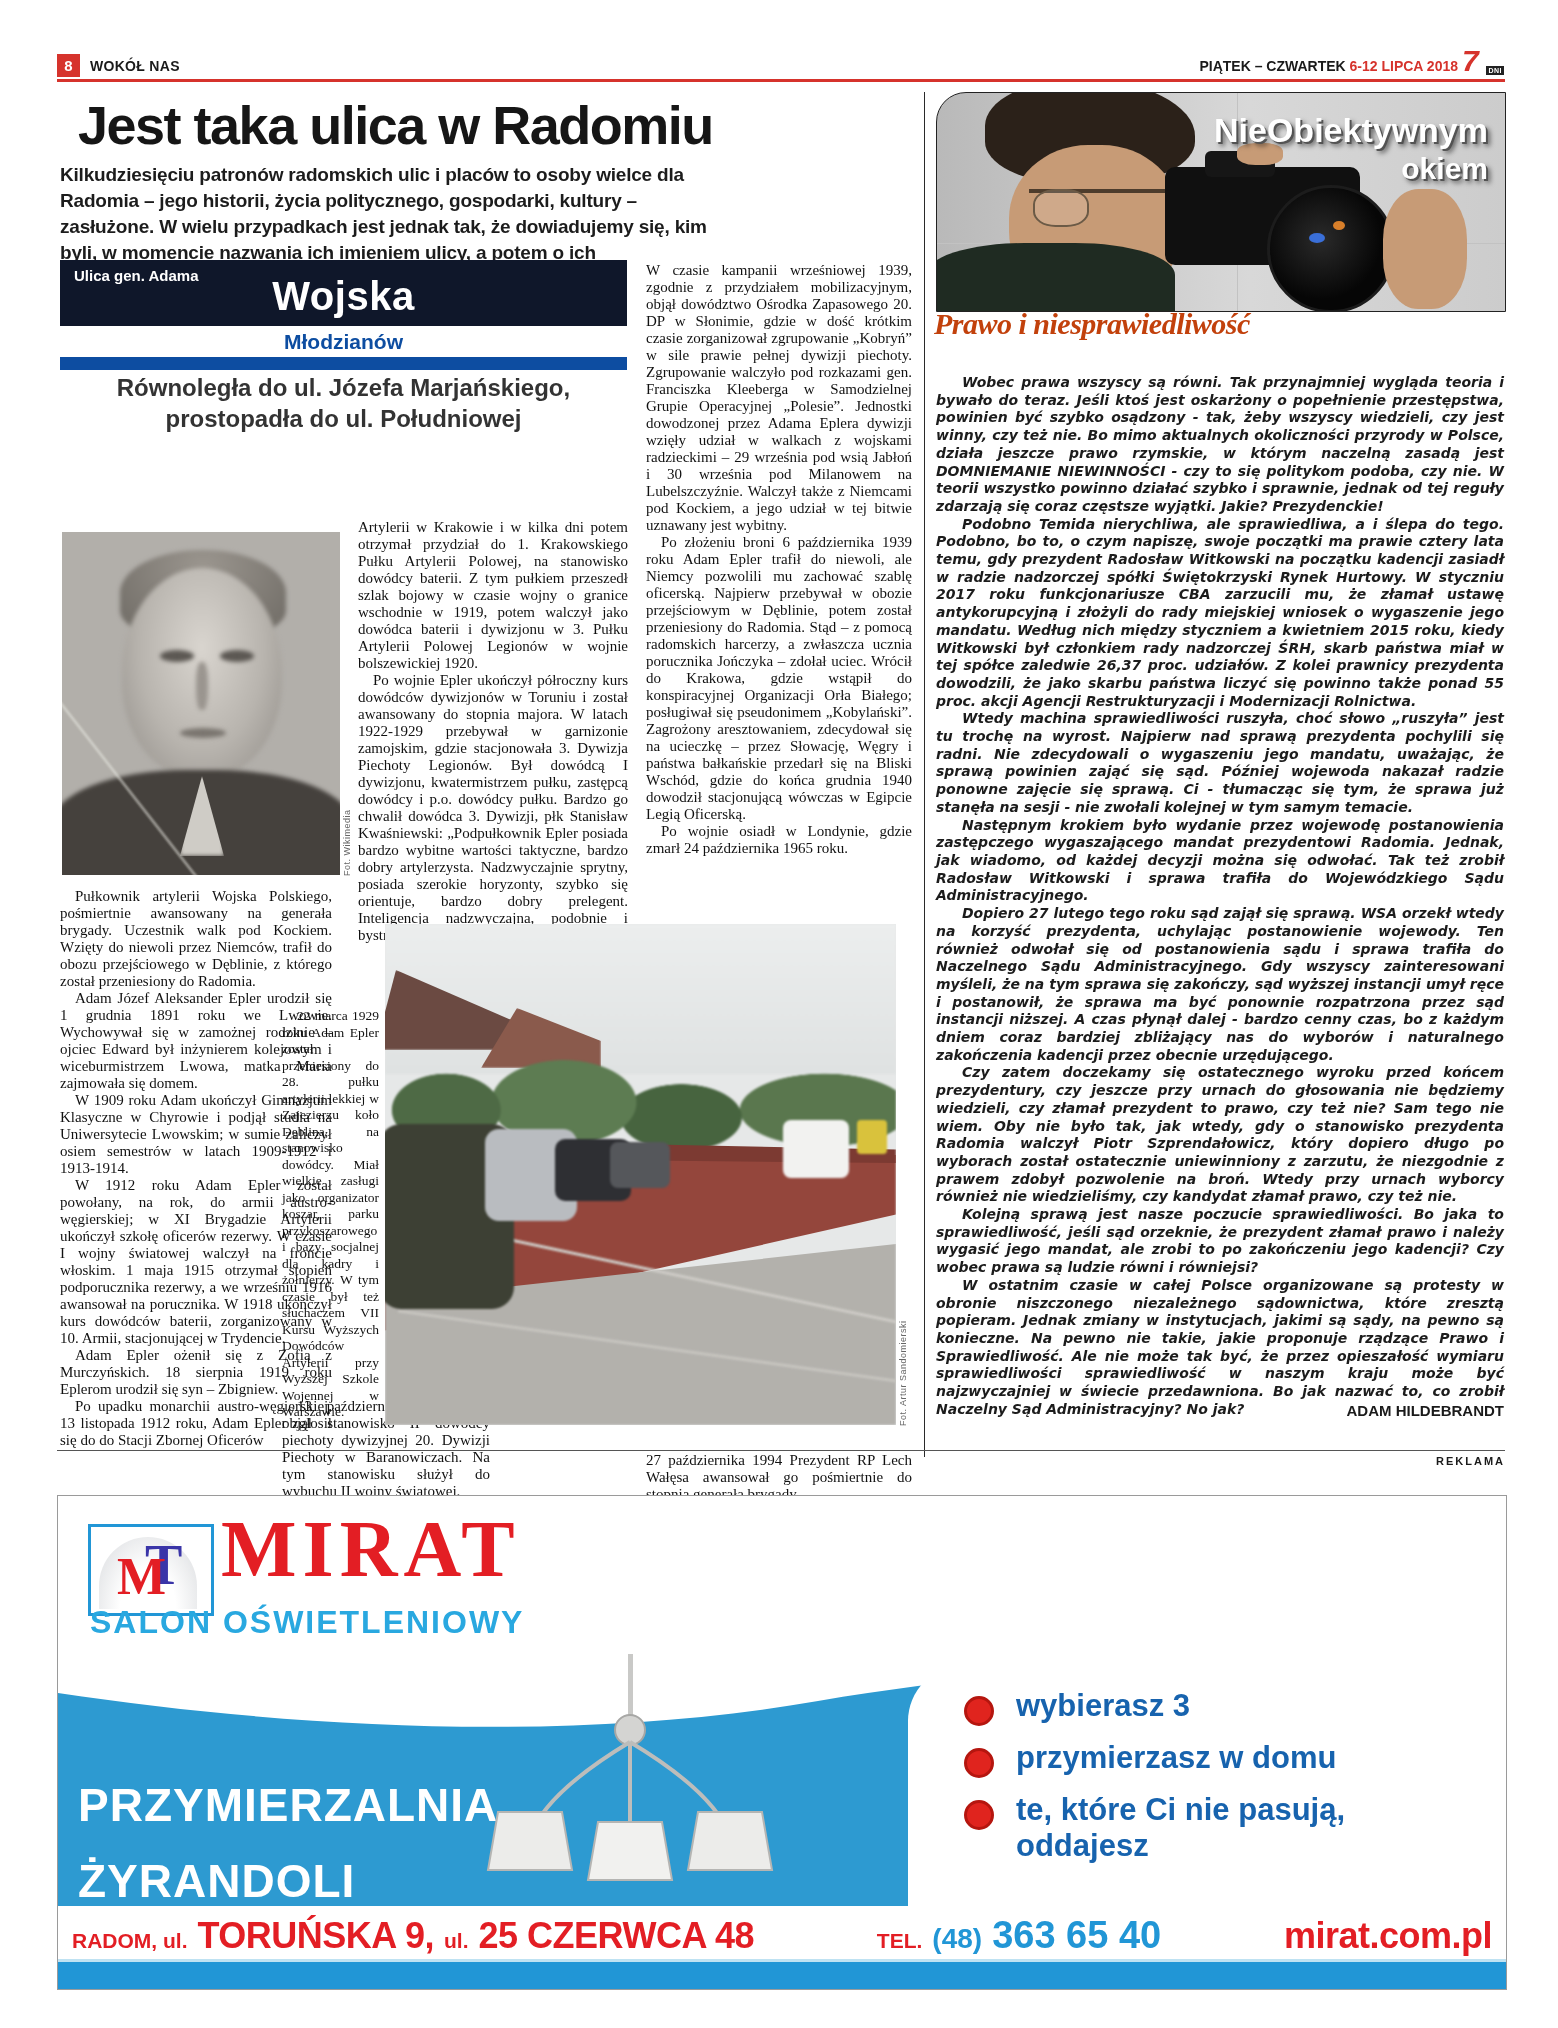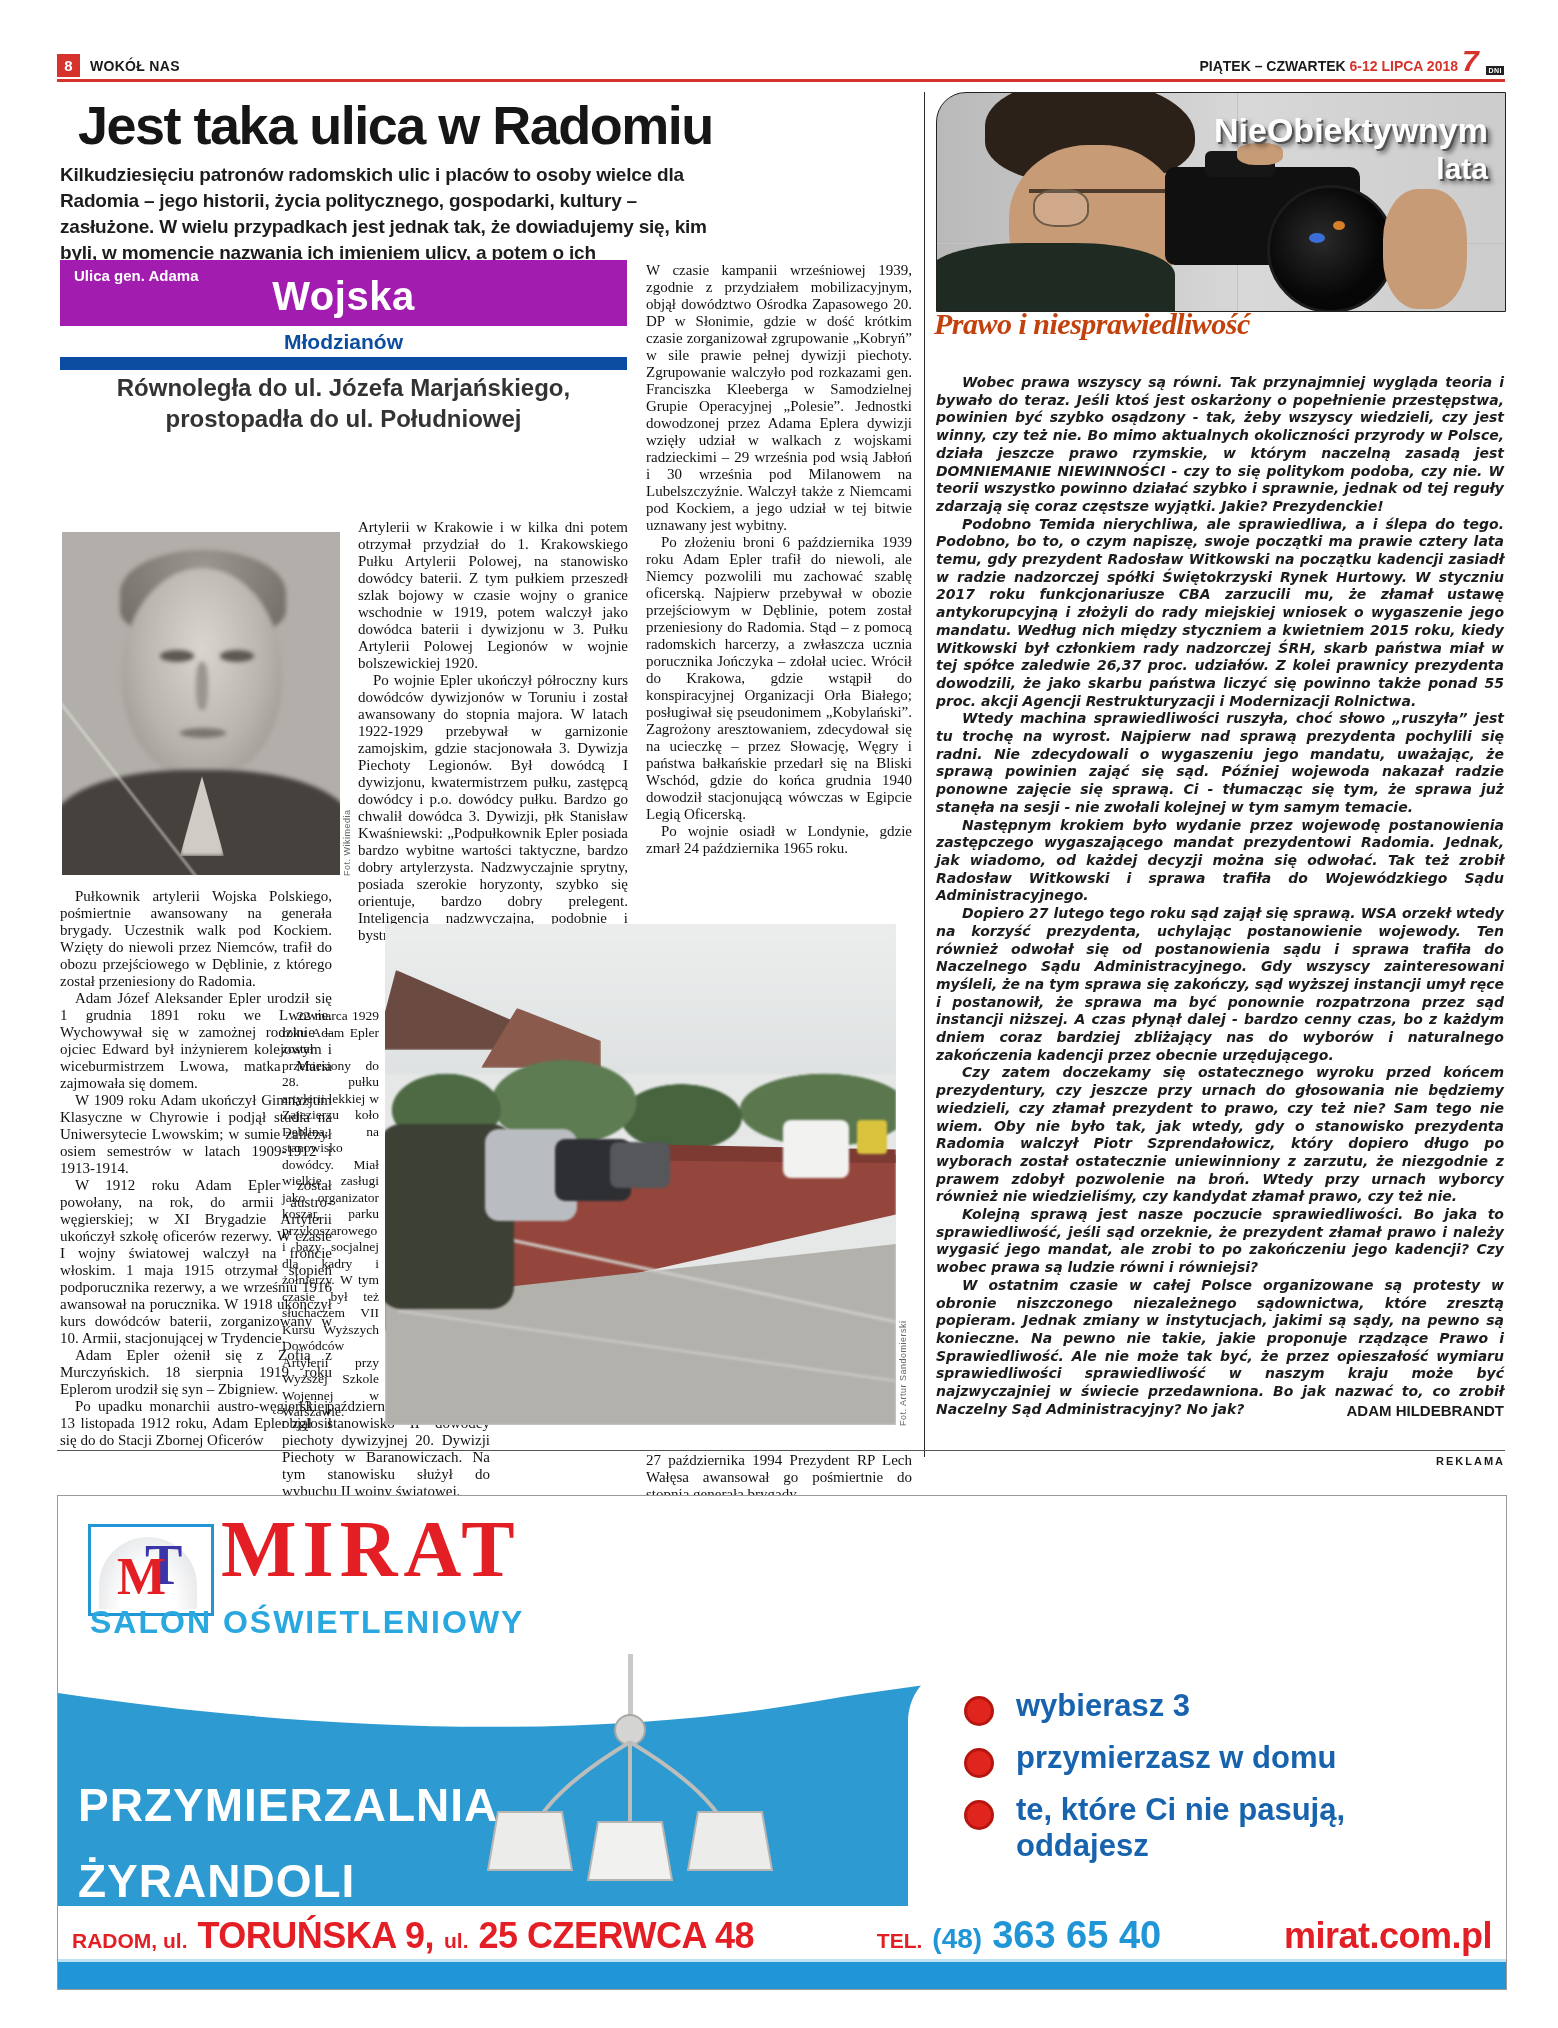--- a/index.html
+++ b/index.html
@@ -19,21 +19,21 @@
               font-weight:bold;padding:1px 2px;letter-spacing:.5px;}
   .header-rule{left:57px;top:79px;width:1448px;height:3px;background:#d6332c;}
 
   
   .headline{left:78px;top:94px;width:700px;font-size:54px;font-weight:900;letter-spacing:-1.5px;color:#161616;}
   .intro{left:60px;top:162px;width:655px;font-size:19px;font-weight:700;line-height:1.37;
          letter-spacing:-.2px;color:#1c1c1c;}
 
   
   .street-box{left:60px;top:260px;width:567px;}
-  .street-box .blue{background:#a21caf;color:#fff;padding:7px 14px 2px 14px;height:57px;}
+  .street-box .blue{background:#0f172a;color:#fff;padding:7px 14px 2px 14px;height:57px;}
   .street-box .pre{font-size:15px;font-weight:bold;}
   .street-box .name{font-size:40px;font-weight:800;text-align:center;margin-top:-10px;letter-spacing:.5px;}
   .street-box .white-band{background:#fff;height:31px;display:flex;align-items:center;justify-content:center;}
   .street-box .district{color:#0d4da1;font-size:21px;font-weight:800;}
   .street-box .strip{background:#0d4da1;height:13px;}
   .subhead{left:60px;top:372px;width:567px;text-align:center;font-size:24px;font-weight:800;
            line-height:1.3;color:#333;}
 
   
   .serif{font-family:"Liberation Serif",serif;font-size:15px;line-height:17px;text-align:justify;color:#111;}
@@ -279,21 +279,21 @@
     <div class="ph cambody"></div>
     <div class="ph camtop"></div>
     <div class="ph lens"></div>
     <div class="ph glint1"></div>
       <div class="ph glint2"></div>
     <div class="ph hand"></div>
       <div class="ph finger"></div>
   </div>
   <div class="abs rc-overlay">
     <div class="l1">NieObiektywnym</div>
-    <div class="l2">lata</div>
+    <div class="l2">okiem</div>
   </div>
 
   <div class="abs rc-headline">Prawo i niesprawiedliwość</div>
 
   <div class="abs rc-body">
     <p>Wobec prawa wszyscy są równi. Tak przynajmniej wygląda teoria i bywało do teraz. Jeśli ktoś jest oskarżony o popełnienie przestępstwa, powinien być szybko osądzony - tak, żeby wszyscy wiedzieli, czy jest winny, czy też nie. Bo mimo aktualnych okoliczności przyrody w Polsce, działa jeszcze prawo rzymskie, w którym naczelną zasadą jest DOMNIEMANIE NIEWINNOŚCI - czy to się politykom podoba, czy nie. W teorii wszystko powinno działać szybko i sprawnie, jednak od tej reguły zdarzają się coraz częstsze wyjątki. Jakie? Prezydenckie!</p>
     <p>Podobno Temida nierychliwa, ale sprawiedliwa, a i ślepa do tego. Podobno, bo to, o czym napiszę, swoje początki ma prawie cztery lata temu, gdy prezydent Radosław Witkowski na początku kadencji zasiadł w radzie nadzorczej spółki Świętokrzyski Rynek Hurtowy. W styczniu 2017 roku funkcjonariusze CBA zarzucili mu, że złamał ustawę antykorupcyjną i złożyli do rady miejskiej wniosek o wygaszenie jego mandatu. Według nich między styczniem a kwietniem 2015 roku, kiedy Witkowski był członkiem rady nadzorczej ŚRH, skarb państwa miał w tej spółce zaledwie 26,37 proc. udziałów. Z kolei prawnicy prezydenta dowodzili, że jako skarbu państwa liczyć się powinno także ponad 55 proc. akcji Agencji Restrukturyzacji i Modernizacji Rolnictwa.</p>
     <p>Wtedy machina sprawiedliwości ruszyła, choć słowo „ruszyła” jest tu trochę na wyrost. Najpierw nad sprawą prezydenta pochylili się radni. Nie zdecydowali o wygaszeniu jego mandatu, uważając, że sprawą powinien zająć się sąd. Później wojewoda nakazał radzie ponowne zajęcie się sprawą. Ci - tłumacząc się tym, że sprawa już stanęła na sesji - nie zwołali kolejnej w tym samym temacie.</p>
     <p>Następnym krokiem było wydanie przez wojewodę postanowienia zastępczego wygaszającego mandat prezydentowi Radomia. Jednak, jak wiadomo, od każdej decyzji można się odwołać. Tak też zrobił Radosław Witkowski i sprawa trafiła do Wojewódzkiego Sądu Administracyjnego.</p>
     <p>Dopiero 27 lutego tego roku sąd zajął się sprawą. WSA orzekł wtedy na korzyść prezydenta, uchylając postanowienie wojewody. Ten również odwołał się od postanowienia sądu i sprawa trafiła do Naczelnego Sądu Administracyjnego. Gdy wszyscy zainteresowani myśleli, że na tym sprawa się zakończy, sąd wyższej instancji umył ręce i postanowił, że sprawa ma być ponownie rozpatrzona przez sąd instancji niższej. A czas płynął dalej - bardzo cenny czas, bo z każdym dniem coraz bardziej zbliżający nas do wyborów i naturalnego zakończenia kadencji przez obecnie urzędującego.</p>

